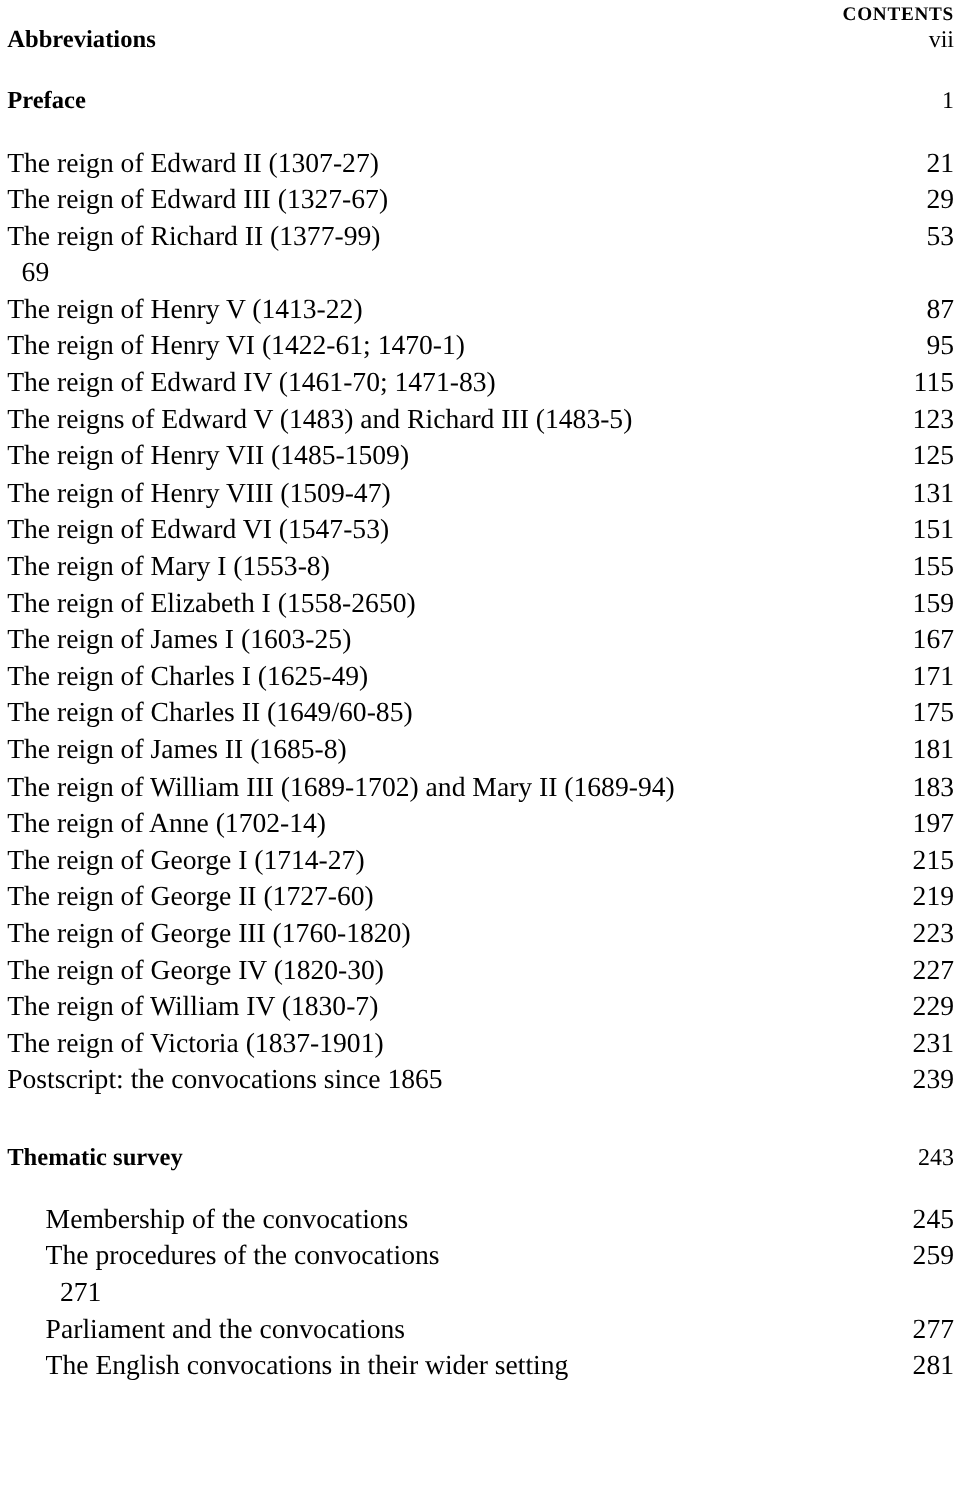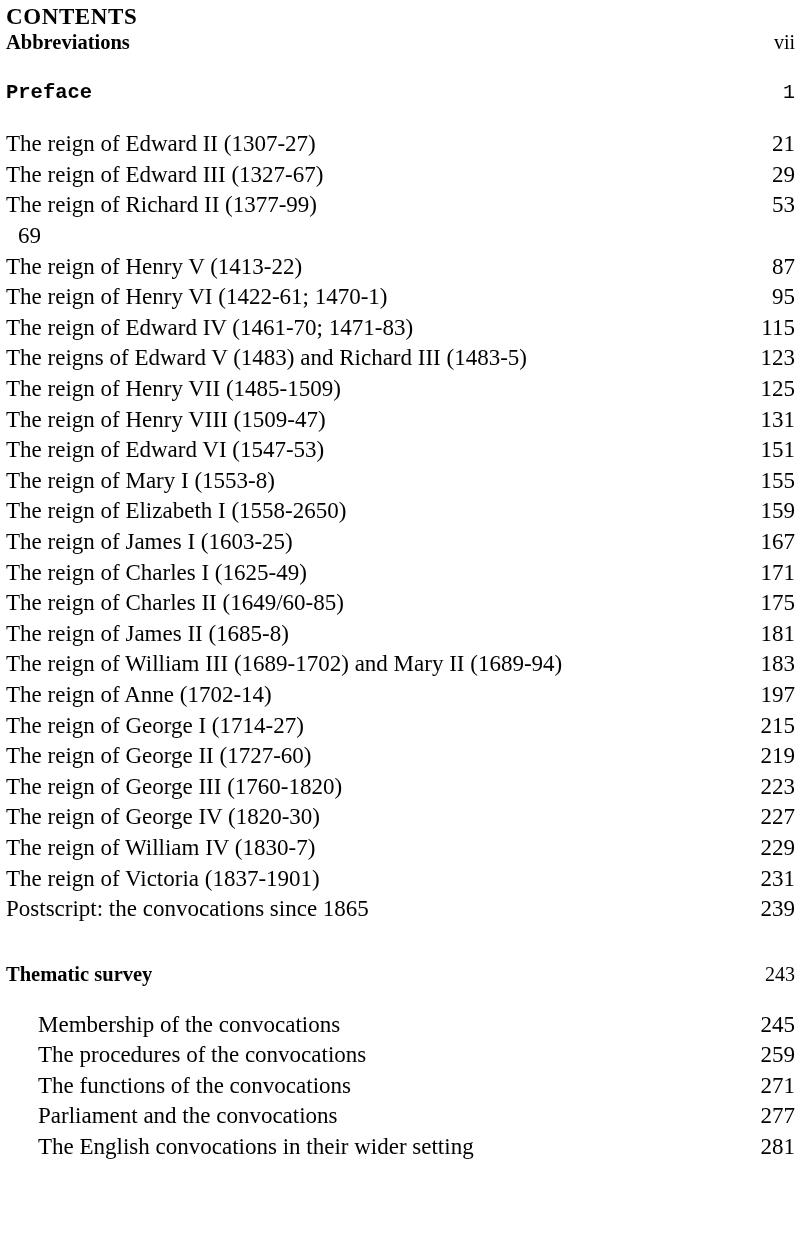--- a/index.html
+++ b/index.html
@@ -16,23 +16,23 @@
   }
   .page {
     position: relative;
     width: 800px;
     height: 1238px;
     box-sizing: border-box;
     padding: 0 5px 0 6px;
     overflow: hidden;
   }
   .page-title {
-    text-align: left;
+    text-align: right;
     font-weight: bold;
-    font-size: 23px;
+    font-size: 16px;
     letter-spacing: 0.6px;
     margin: 0;
     padding-top: 3px;
     line-height: 1.25;
   }
 
   
   .toc-row {
     display: flex;
     align-items: baseline;
@@ -63,21 +63,20 @@
   
   .entry-row {
     font-size: 23px;
   }
 
   
   .block-headings {
   }
   .block-headings .heading-row + .heading-row {
     margin-top: 30.5px;
-    font-family: Liberation Mono, monospace;
   }
   .group {
     margin-top: 29px;
   }
   .group .entry-row + .entry-row {
     margin-top: 7.6px;
   }
   .section-heading {
     margin-top: 44px;
   }
@@ -221,21 +220,20 @@
   <div class="group">
     <div class="toc-row entry-row">
         <span class="toc-label">Membership of the convocations</span>
         <span class="toc-page">245</span>
       </div>
     <div class="toc-row entry-row">
         <span class="toc-label">The procedures of the convocations</span>
         <span class="toc-page">259</span>
       </div>
     <div class="toc-row entry-row">
-        <span class="toc-label">The functions of the convocations</span>
         <span class="toc-page">271</span>
       </div>
     <div class="toc-row entry-row">
         <span class="toc-label">Parliament and the convocations</span>
         <span class="toc-page">277</span>
       </div>
     <div class="toc-row entry-row">
         <span class="toc-label">The English convocations in their wider setting</span>
         <span class="toc-page">281</span>
       </div>

